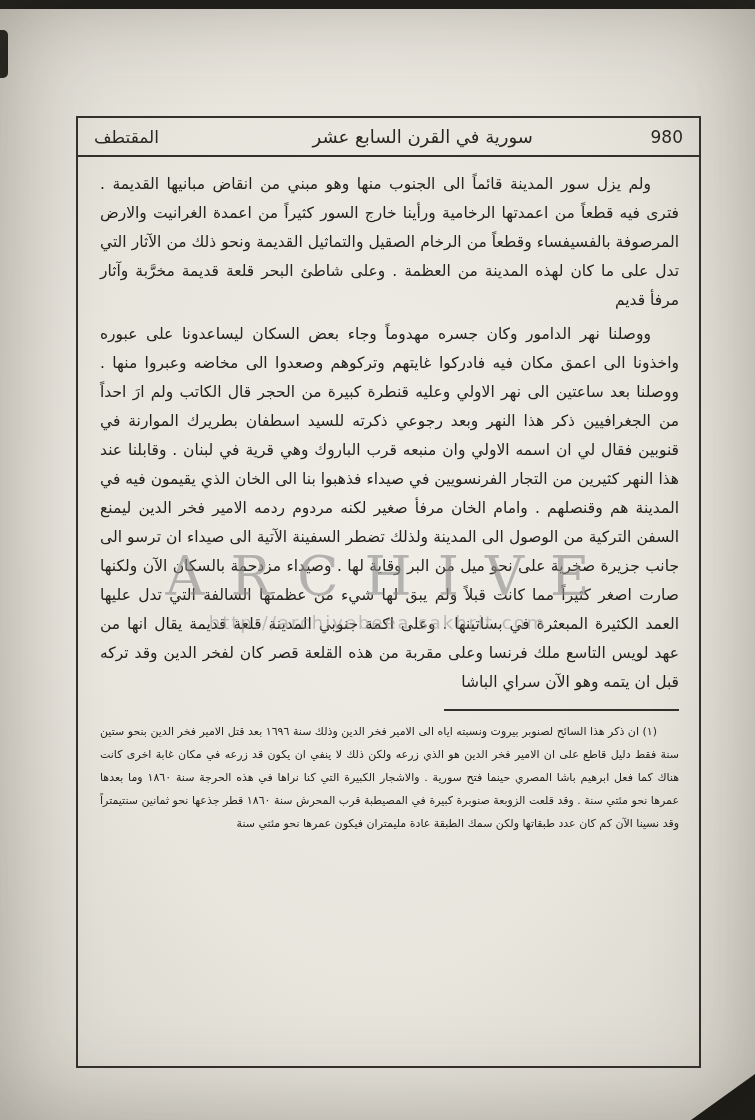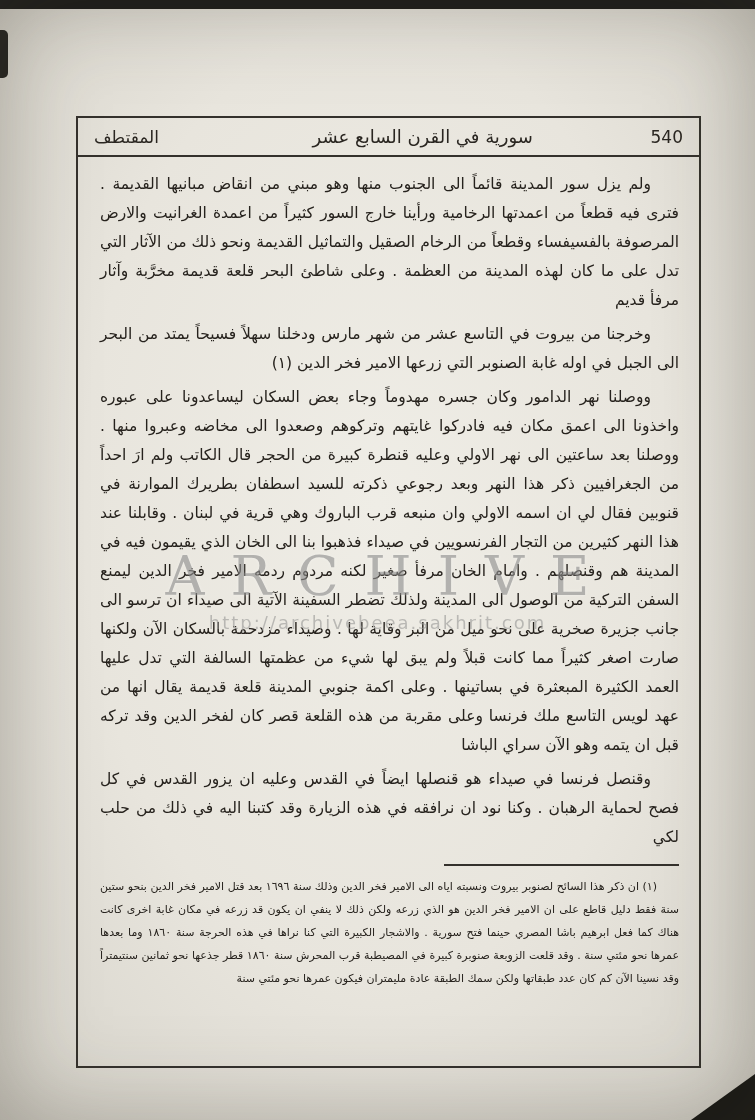--- a/index.html
+++ b/index.html
@@ -116,28 +116,26 @@
 
   <div class="top-strip"></div>
   <div class="left-blob"></div>
   <div class="corner-br"></div>
 
   <div class="frame">
 
     <div class="header">
       <span class="h-left">المقتطف</span>
       <span class="h-center">سورية في القرن السابع عشر</span>
-      <span class="h-right">540</span>
+      <span class="h-right">980</span>
     </div>
 
     <div class="content">
       <p>ولم يزل سور المدينة قائماً الى الجنوب منها وهو مبني من انقاض مبانيها القديمة . فترى فيه قطعاً من اعمدتها الرخامية ورأينا خارج السور كثيراً من اعمدة الغرانيت والارض المرصوفة بالفسيفساء وقطعاً من الرخام الصقيل والتماثيل القديمة ونحو ذلك من الآثار التي تدل على ما كان لهذه المدينة من العظمة . وعلى شاطئ البحر قلعة قديمة مخرَّبة وآثار مرفأ قديم</p>
-      <p>وخرجنا من بيروت في التاسع عشر من شهر مارس ودخلنا سهلاً فسيحاً يمتد من البحر الى الجبل في اوله غابة الصنوبر التي زرعها الامير فخر الدين (١)</p>
       <p>ووصلنا نهر الدامور وكان جسره مهدوماً وجاء بعض السكان ليساعدونا على عبوره واخذونا الى اعمق مكان فيه فادركوا غايتهم وتركوهم وصعدوا الى مخاضه وعبروا منها . ووصلنا بعد ساعتين الى نهر الاولي وعليه قنطرة كبيرة من الحجر قال الكاتب ولم ارَ احداً من الجغرافيين ذكر هذا النهر وبعد رجوعي ذكرته للسيد اسطفان بطريرك الموارنة في قنوبين فقال لي ان اسمه الاولي وان منبعه قرب الباروك وهي قرية في لبنان . وقابلنا عند هذا النهر كثيرين من التجار الفرنسويين في صيداء فذهبوا بنا الى الخان الذي يقيمون فيه في المدينة هم وقنصلهم . وامام الخان مرفأ صغير لكنه مردوم ردمه الامير فخر الدين ليمنع السفن التركية من الوصول الى المدينة ولذلك تضطر السفينة الآتية الى صيداء ان ترسو الى جانب جزيرة صخرية على نحو ميل من البر وقاية لها . وصيداء مزدحمة بالسكان الآن ولكنها صارت اصغر كثيراً مما كانت قبلاً ولم يبق لها شيء من عظمتها السالفة التي تدل عليها العمد الكثيرة المبعثرة في بساتينها . وعلى اكمة جنوبي المدينة قلعة قديمة يقال انها من عهد لويس التاسع ملك فرنسا وعلى مقربة من هذه القلعة قصر كان لفخر الدين وقد تركه قبل ان يتمه وهو الآن سراي الباشا</p>
-      <p>وقنصل فرنسا في صيداء هو قنصلها ايضاً في القدس وعليه ان يزور القدس في كل فصح لحماية الرهبان . وكنا نود ان نرافقه في هذه الزيارة وقد كتبنا اليه في ذلك من حلب لكي</p>
 
       <div class="footnote-rule"></div>
 
       <p class="footnote">(١) ان ذكر هذا السائح لصنوبر بيروت ونسبته اياه الى الامير فخر الدين وذلك سنة ١٦٩٦ بعد قتل الامير فخر الدين بنحو ستين سنة فقط دليل قاطع على ان الامير فخر الدين هو الذي زرعه ولكن ذلك لا ينفي ان يكون قد زرعه في مكان غابة اخرى كانت هناك كما فعل ابرهيم باشا المصري حينما فتح سورية . والاشجار الكبيرة التي كنا نراها في هذه الحرجة سنة ١٨٦٠ وما بعدها عمرها نحو مئتي سنة . وقد قلعت الزوبعة صنوبرة كبيرة في المصيطبة قرب المحرش سنة ١٨٦٠ قطر جذعها نحو ثمانين سنتيمتراً وقد نسينا الآن كم كان عدد طبقاتها ولكن سمك الطبقة عادة مليمتران فيكون عمرها نحو مئتي سنة</p>
     </div>
 
   </div>
 
   <div class="watermark">
     <div class="wm-title">ARCHIVE</div>

